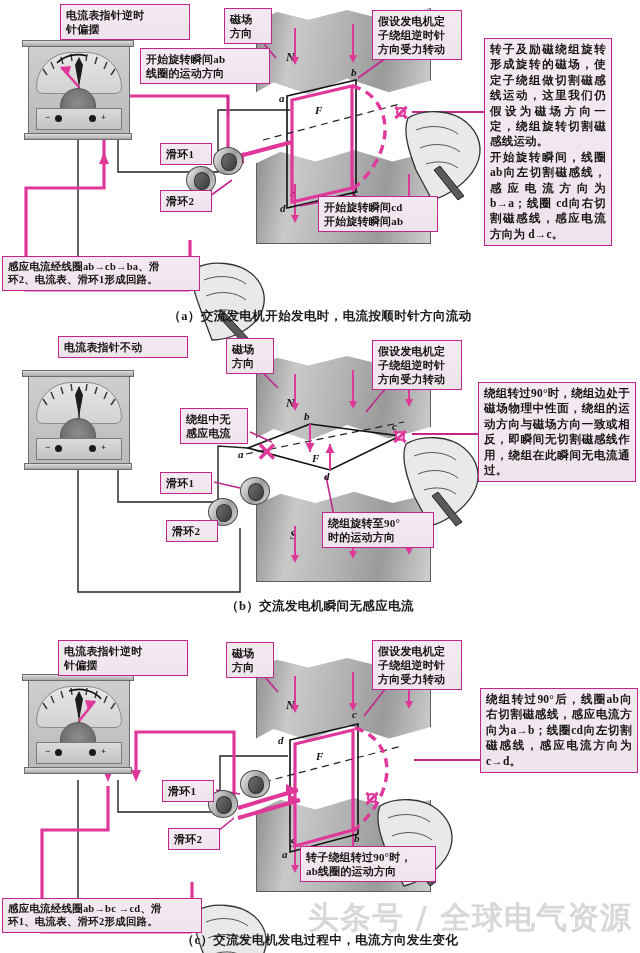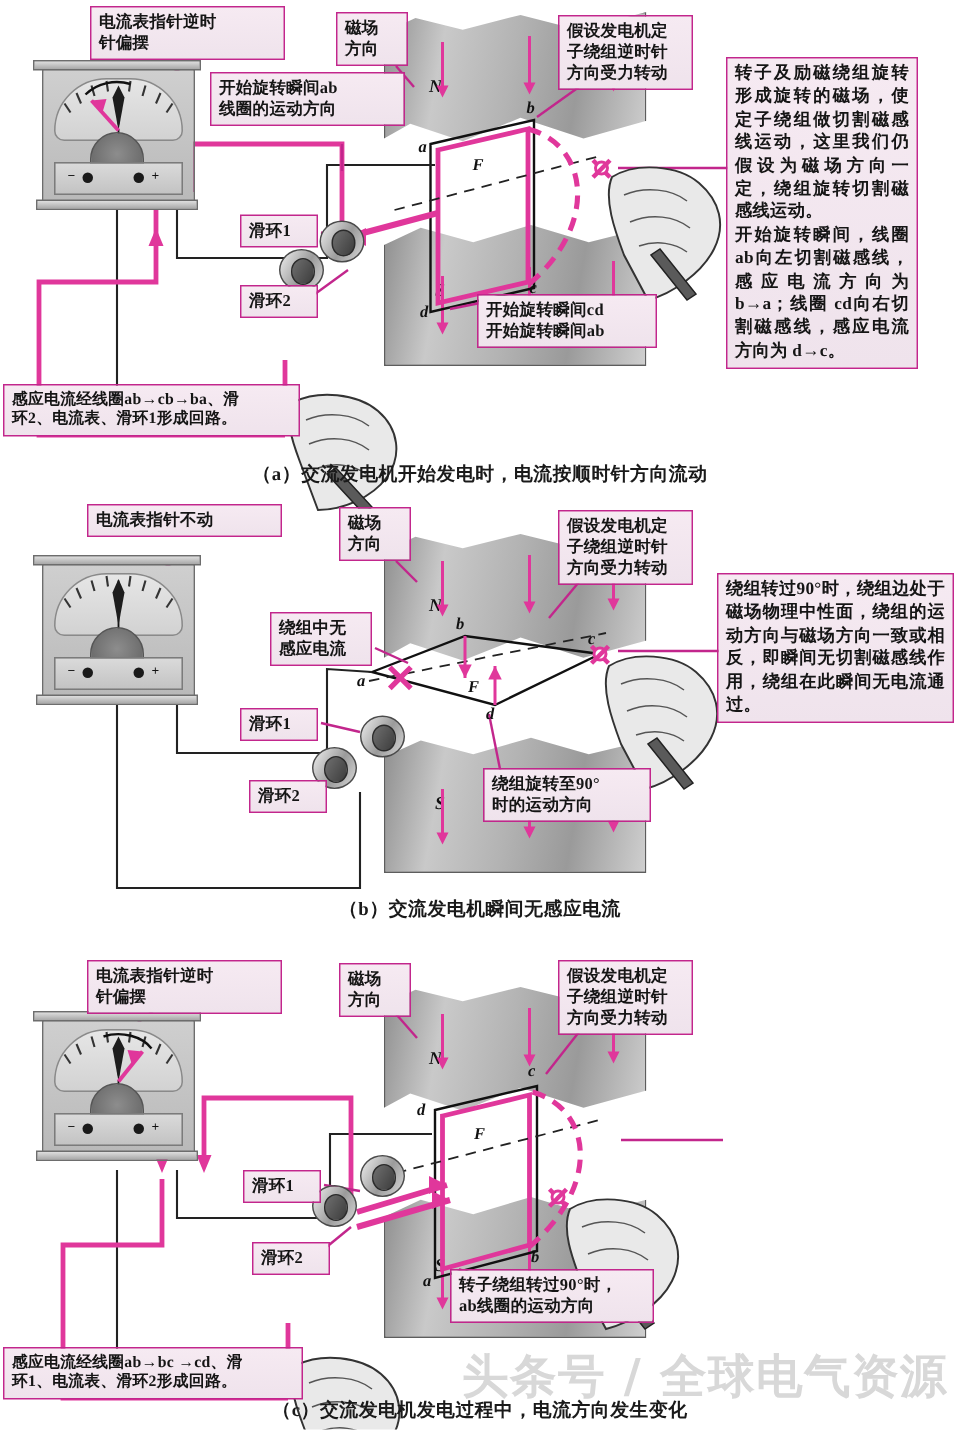--- a/index.html
+++ b/index.html
@@ -510,17 +510,18 @@
 方向</div>
   <div class="callout small" style="left:300px;top:206px;width:136px;">转子绕组转过90°时，
 ab线圈的运动方向</div>
   <div class="callout small" style="left:372px;top:0px;width:90px;">假设发电机定
 子绕组逆时针
 方向受力转动</div>
   <div class="callout small center" style="left:162px;top:140px;width:52px;">滑环1</div>
   <div class="callout small center" style="left:168px;top:188px;width:52px;">滑环2</div>
   <div class="callout tiny" style="left:2px;top:258px;width:200px;">感应电流经线圈ab→bc →cd、滑
 环1、电流表、滑环2形成回路。</div>
+  <div class="callout big" style="left:480px;top:48px;width:158px;">绕组转过90°后，线圈ab向右切割磁感线，感应电流方向为a→b；线圈cd向左切割磁感线，感应电流方向为c→d。</div>
 
   <div class="caption" style="top:292px;">（c）交流发电机发电过程中，电流方向发生变化</div>
 </div>
 
 <div class="watermark">头条号 / 全球电气资源</div>
 
 </body></html>

